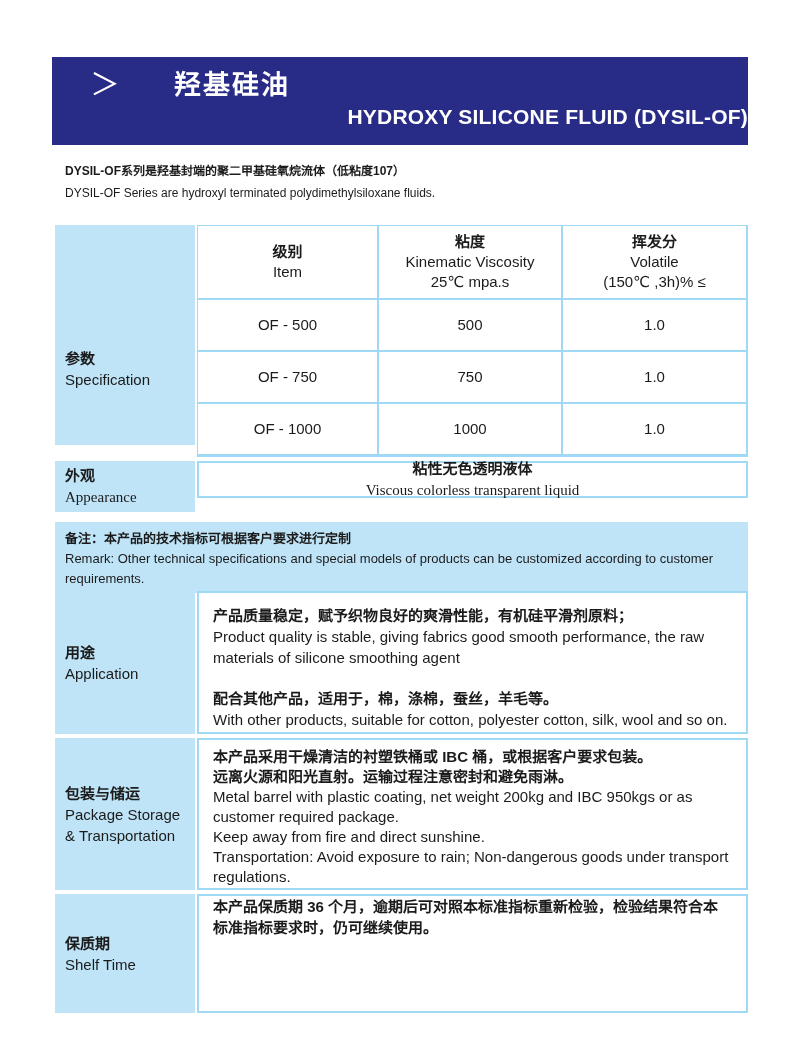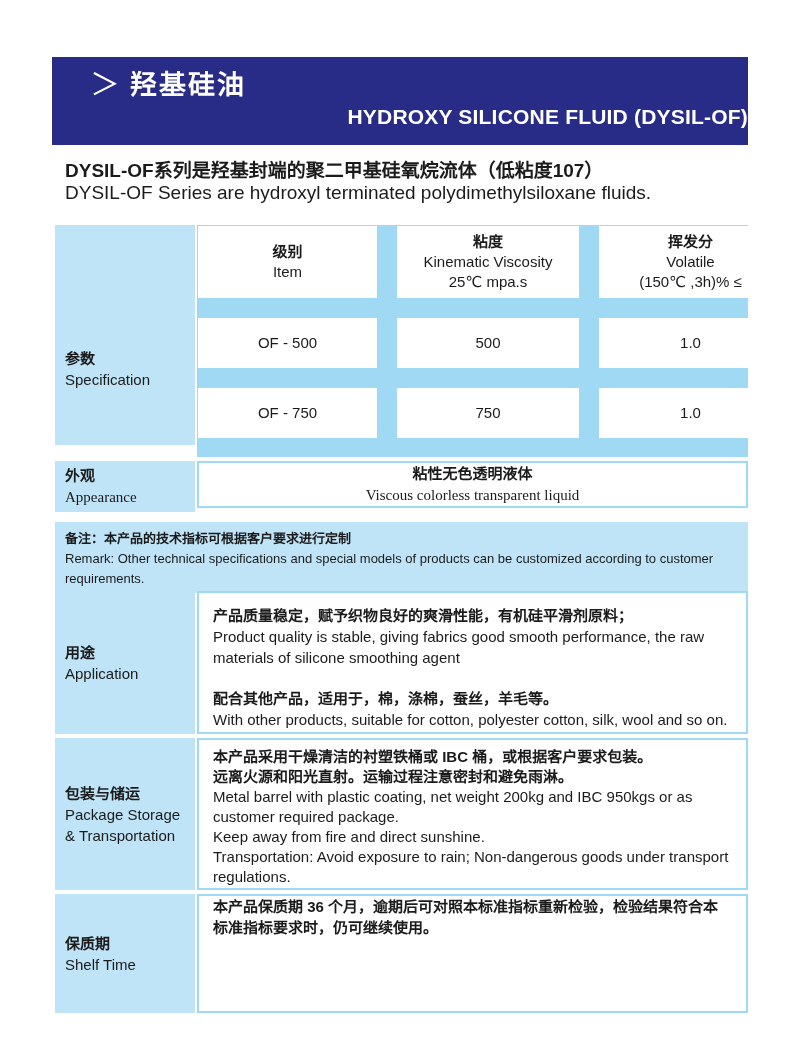--- a/index.html
+++ b/index.html
@@ -6,38 +6,38 @@
     --banner:#282c86; --cell:#bfe4f7; --border:#a0d9f3; --text:#1b1b1b;
   }
   html,body{margin:0;padding:0;background:#fff;}
   body{font-family:"Liberation Sans","DejaVu Sans",sans-serif;color:var(--text);}
   .page{position:relative;width:800px;height:1057px;background:#fff;overflow:hidden;}
 
   
   .banner{position:absolute;left:52px;top:57px;width:696px;height:88px;background:var(--banner);color:#fff;box-sizing:border-box;padding:11px 0 0 38px;}
   .banner-row1{display:flex;align-items:center;}
   .chevron{font-size:30px;font-weight:400;width:40px;line-height:34px;}
-  .title-zh{font-size:27px;font-weight:700;letter-spacing:2px;line-height:34px;}
+  .title-zh{font-size:27px;font-weight:700;letter-spacing:2px;line-height:34px;margin-left:44px;}
   .title-en{font-size:21px;font-weight:700;margin-left:76px;margin-top:3px;letter-spacing:0.2px;text-align:right;}
 
   
-  .intro{position:absolute;left:65px;top:160px;width:680px;font-size:19px;line-height:22px;}
+  .intro{position:absolute;left:65px;top:160px;width:680px;font-size:12px;line-height:22px;}
   .zh{font-weight:600;}
 
   
   .section{position:absolute;left:55px;width:693px;box-sizing:border-box;}
   .label-box{position:absolute;left:0;width:140px;background:var(--cell);box-sizing:border-box;
              display:flex;flex-direction:column;justify-content:center;padding-left:10px;font-size:15px;line-height:21px;}
   .content-box{position:absolute;left:142px;width:551px;box-sizing:border-box;border:2px solid var(--border);
                background:#fff;font-size:15px;}
 
   
   .spec-grid{position:absolute;left:142px;top:0;width:551px;height:232px;box-sizing:border-box;
              display:grid;grid-template-columns:179px 182px 183px;grid-template-rows:72px 50px 50px 50px;
-             gap:20px;background:var(--border);border:1px solid var(--border);}
+             gap:2px;background:var(--border);border:1px solid var(--border);}
   .spec-cell{background:#fff;display:flex;flex-direction:column;align-items:center;justify-content:center;
              text-align:center;font-size:15px;line-height:20px;}
 
   
   .center-2line{display:flex;flex-direction:column;align-items:center;justify-content:center;height:100%;line-height:21px;}
 
   
   .remark{position:absolute;left:55px;top:522px;width:693px;height:71px;background:var(--cell);
           box-sizing:border-box;padding:7px 10px 0 10px;font-size:13px;line-height:20px;}
 
@@ -97,21 +97,21 @@
       <div class="spec-cell">1000</div>
       <div class="spec-cell">1.0</div>
     </div>
   </div>
 
   <div class="section" style="top:461px;height:51px;font-family:Liberation Serif, serif;">
     <div class="label-box" style="top:0;height:51px;">
       <div class="zh">外观</div>
       <div>Appearance</div>
     </div>
-    <div class="content-box" style="top:0;height:47px;">
+    <div class="content-box" style="top:0;height:37px;">
       <div class="center-2line">
         <div class="zh">粘性无色透明液体</div>
         <div>Viscous colorless transparent liquid</div>
       </div>
     </div>
   </div>
 
   <div class="remark">
     <div class="zh">备注：本产品的技术指标可根据客户要求进行定制</div>
     <div>Remark: Other technical specifications and special models of products can be customized according to customer requirements.</div>

